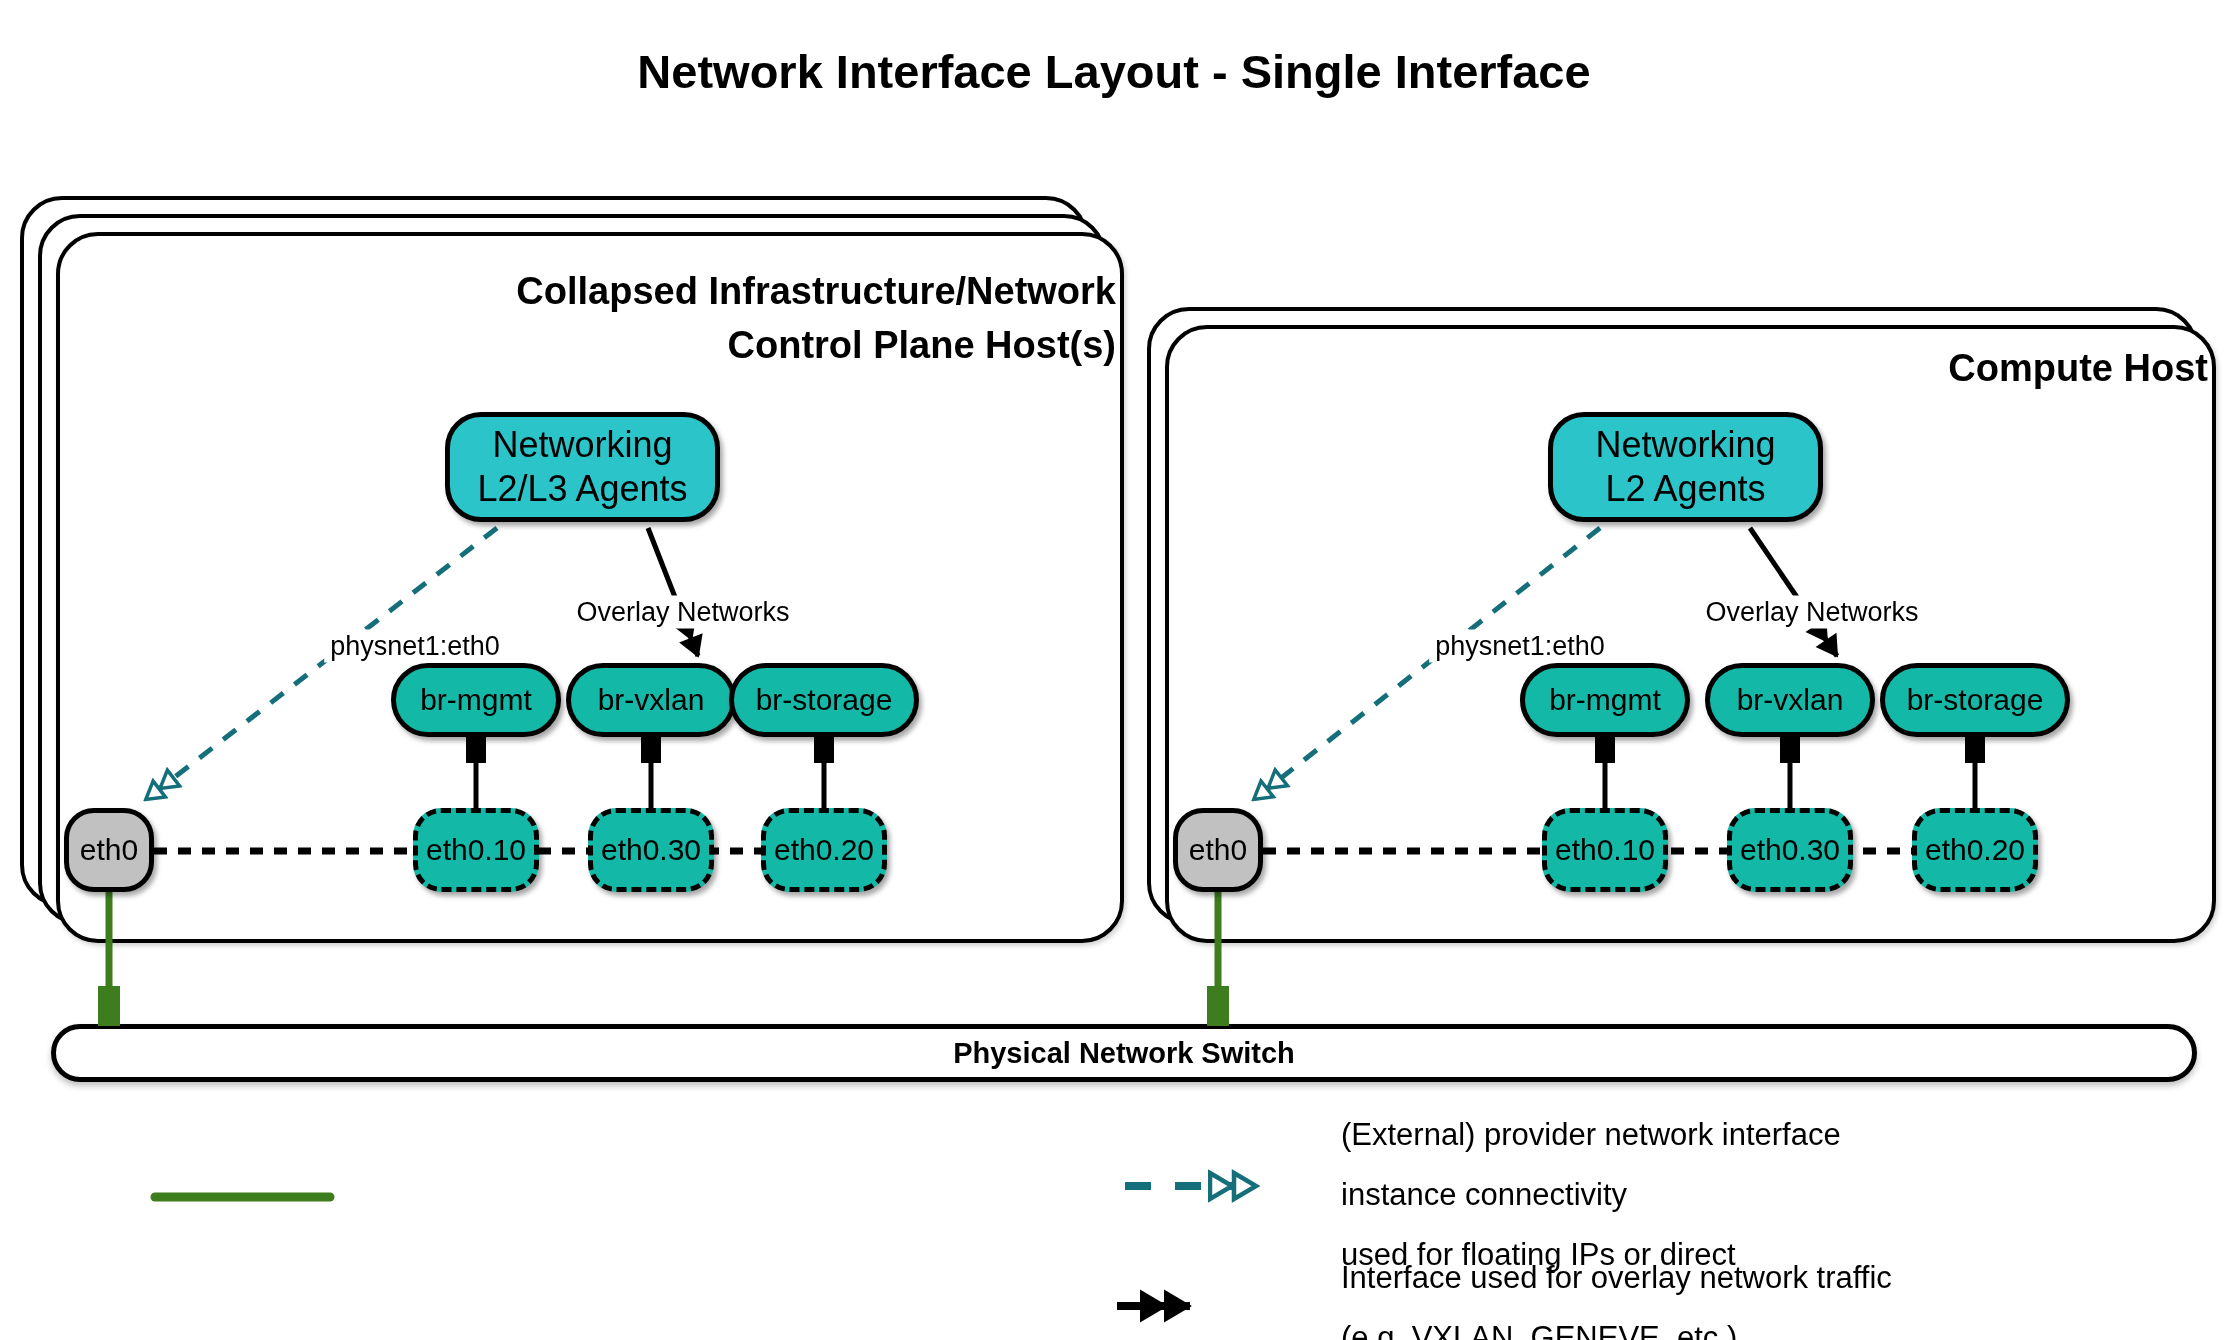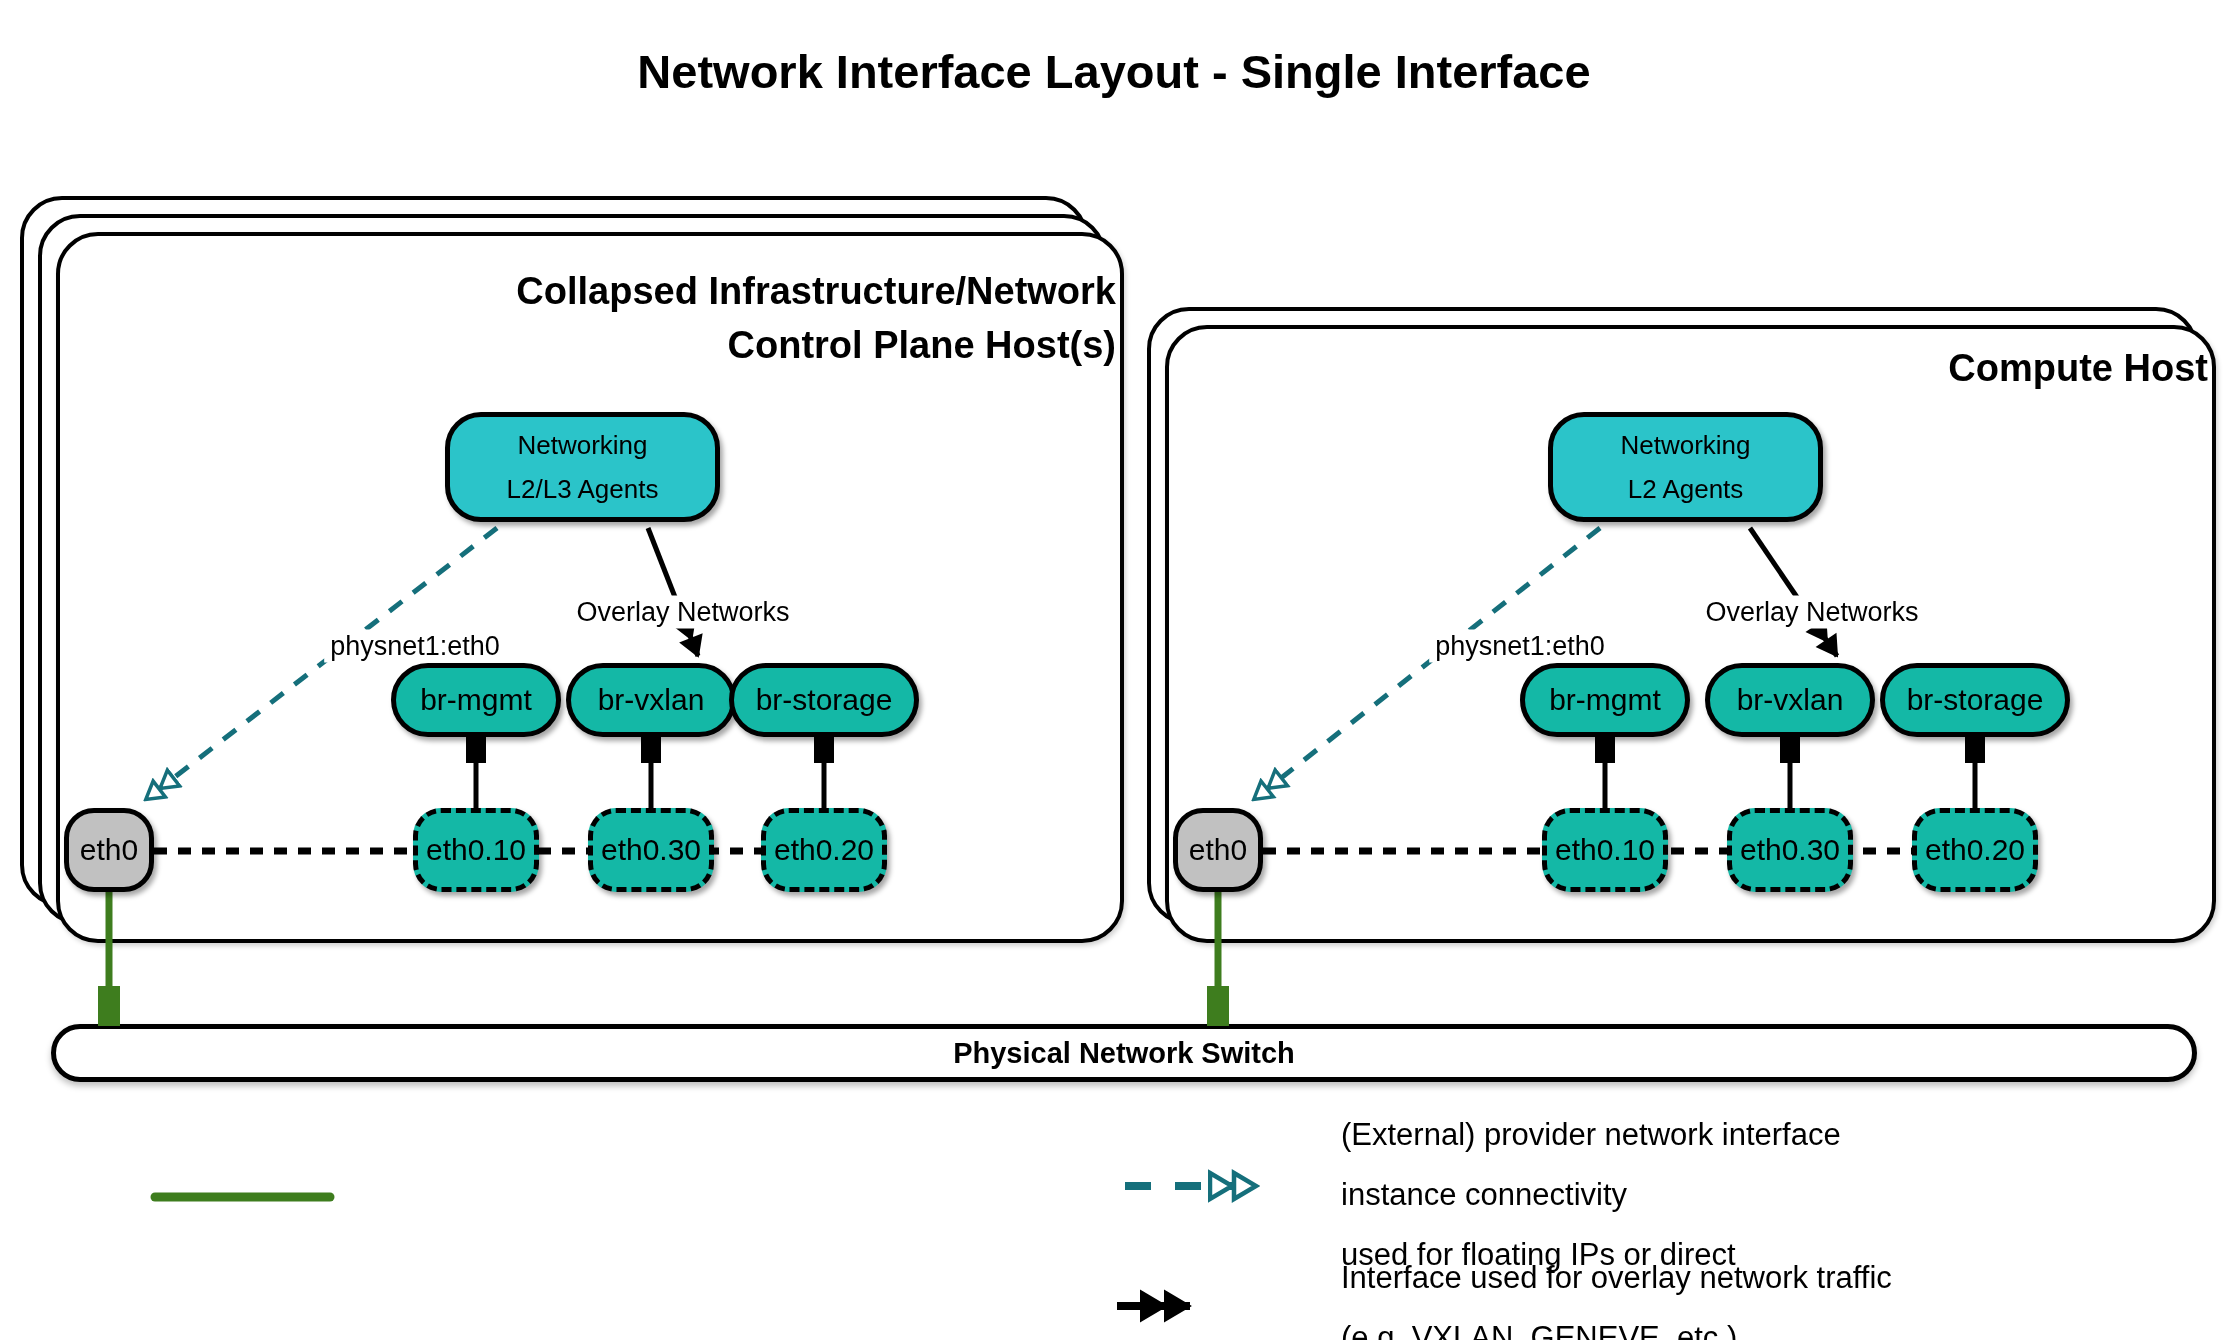--- a/index.html
+++ b/index.html
@@ -28,21 +28,21 @@
     position:absolute;text-align:right;font-size:38px;font-weight:bold;line-height:54px;
   }
 
   .node{
     position:absolute;display:flex;align-items:center;justify-content:center;
     background:#14b8a6;border:5px solid #000;box-sizing:border-box;
     font-size:30px;box-shadow:3px 4px 5px rgba(0,0,0,0.35);
     text-align:center;
   }
   .agent{
-    background:var(--teal-fill);border-radius:36px;font-size:26px;line-height:44px;
+    background:var(--teal-fill);border-radius:36px;font-size:36px;line-height:44px;
     flex-direction:column;
   }
   .bridge{border-radius:37px;}
   .phys{background:var(--gray-fill);border-radius:30px;}
   .vlan{border:5px dashed #000;border-radius:28px;}
 
   .switch-bar{
     position:absolute;left:51px;top:1024px;width:2146px;height:58px;
     background:#fff;border:5px solid #000;border-radius:29px;box-sizing:border-box;
     display:flex;align-items:center;justify-content:center;

